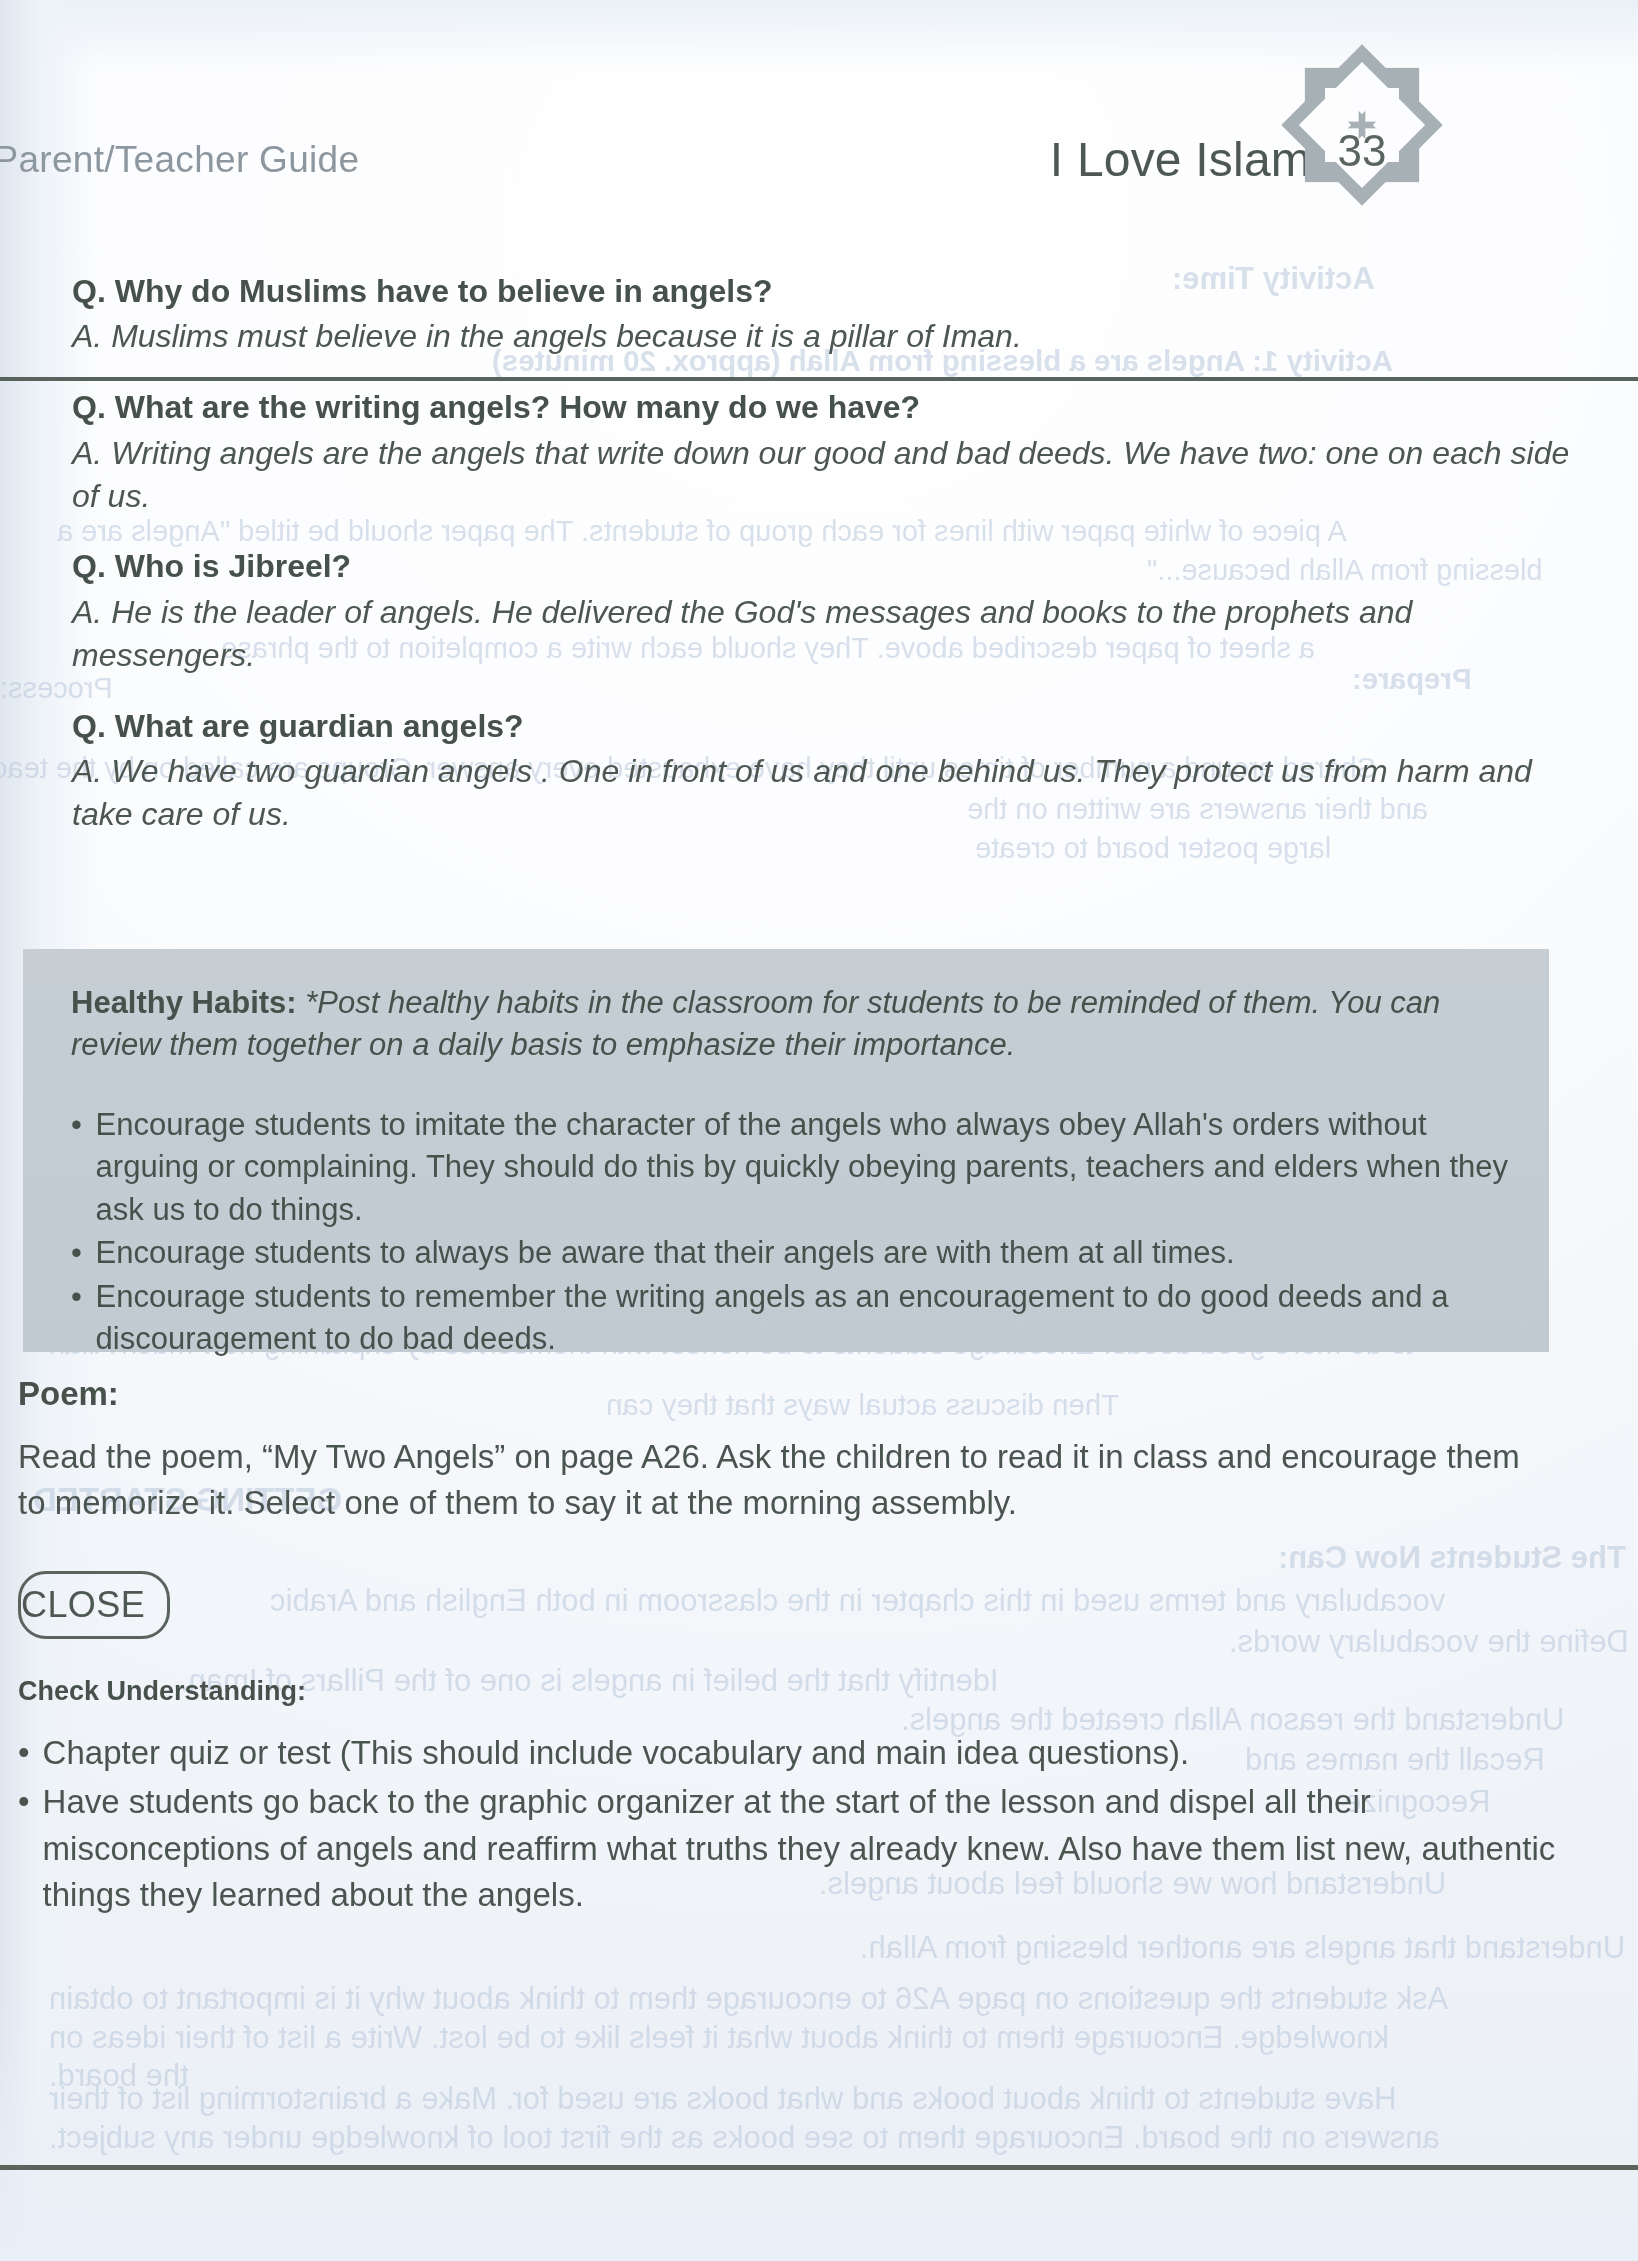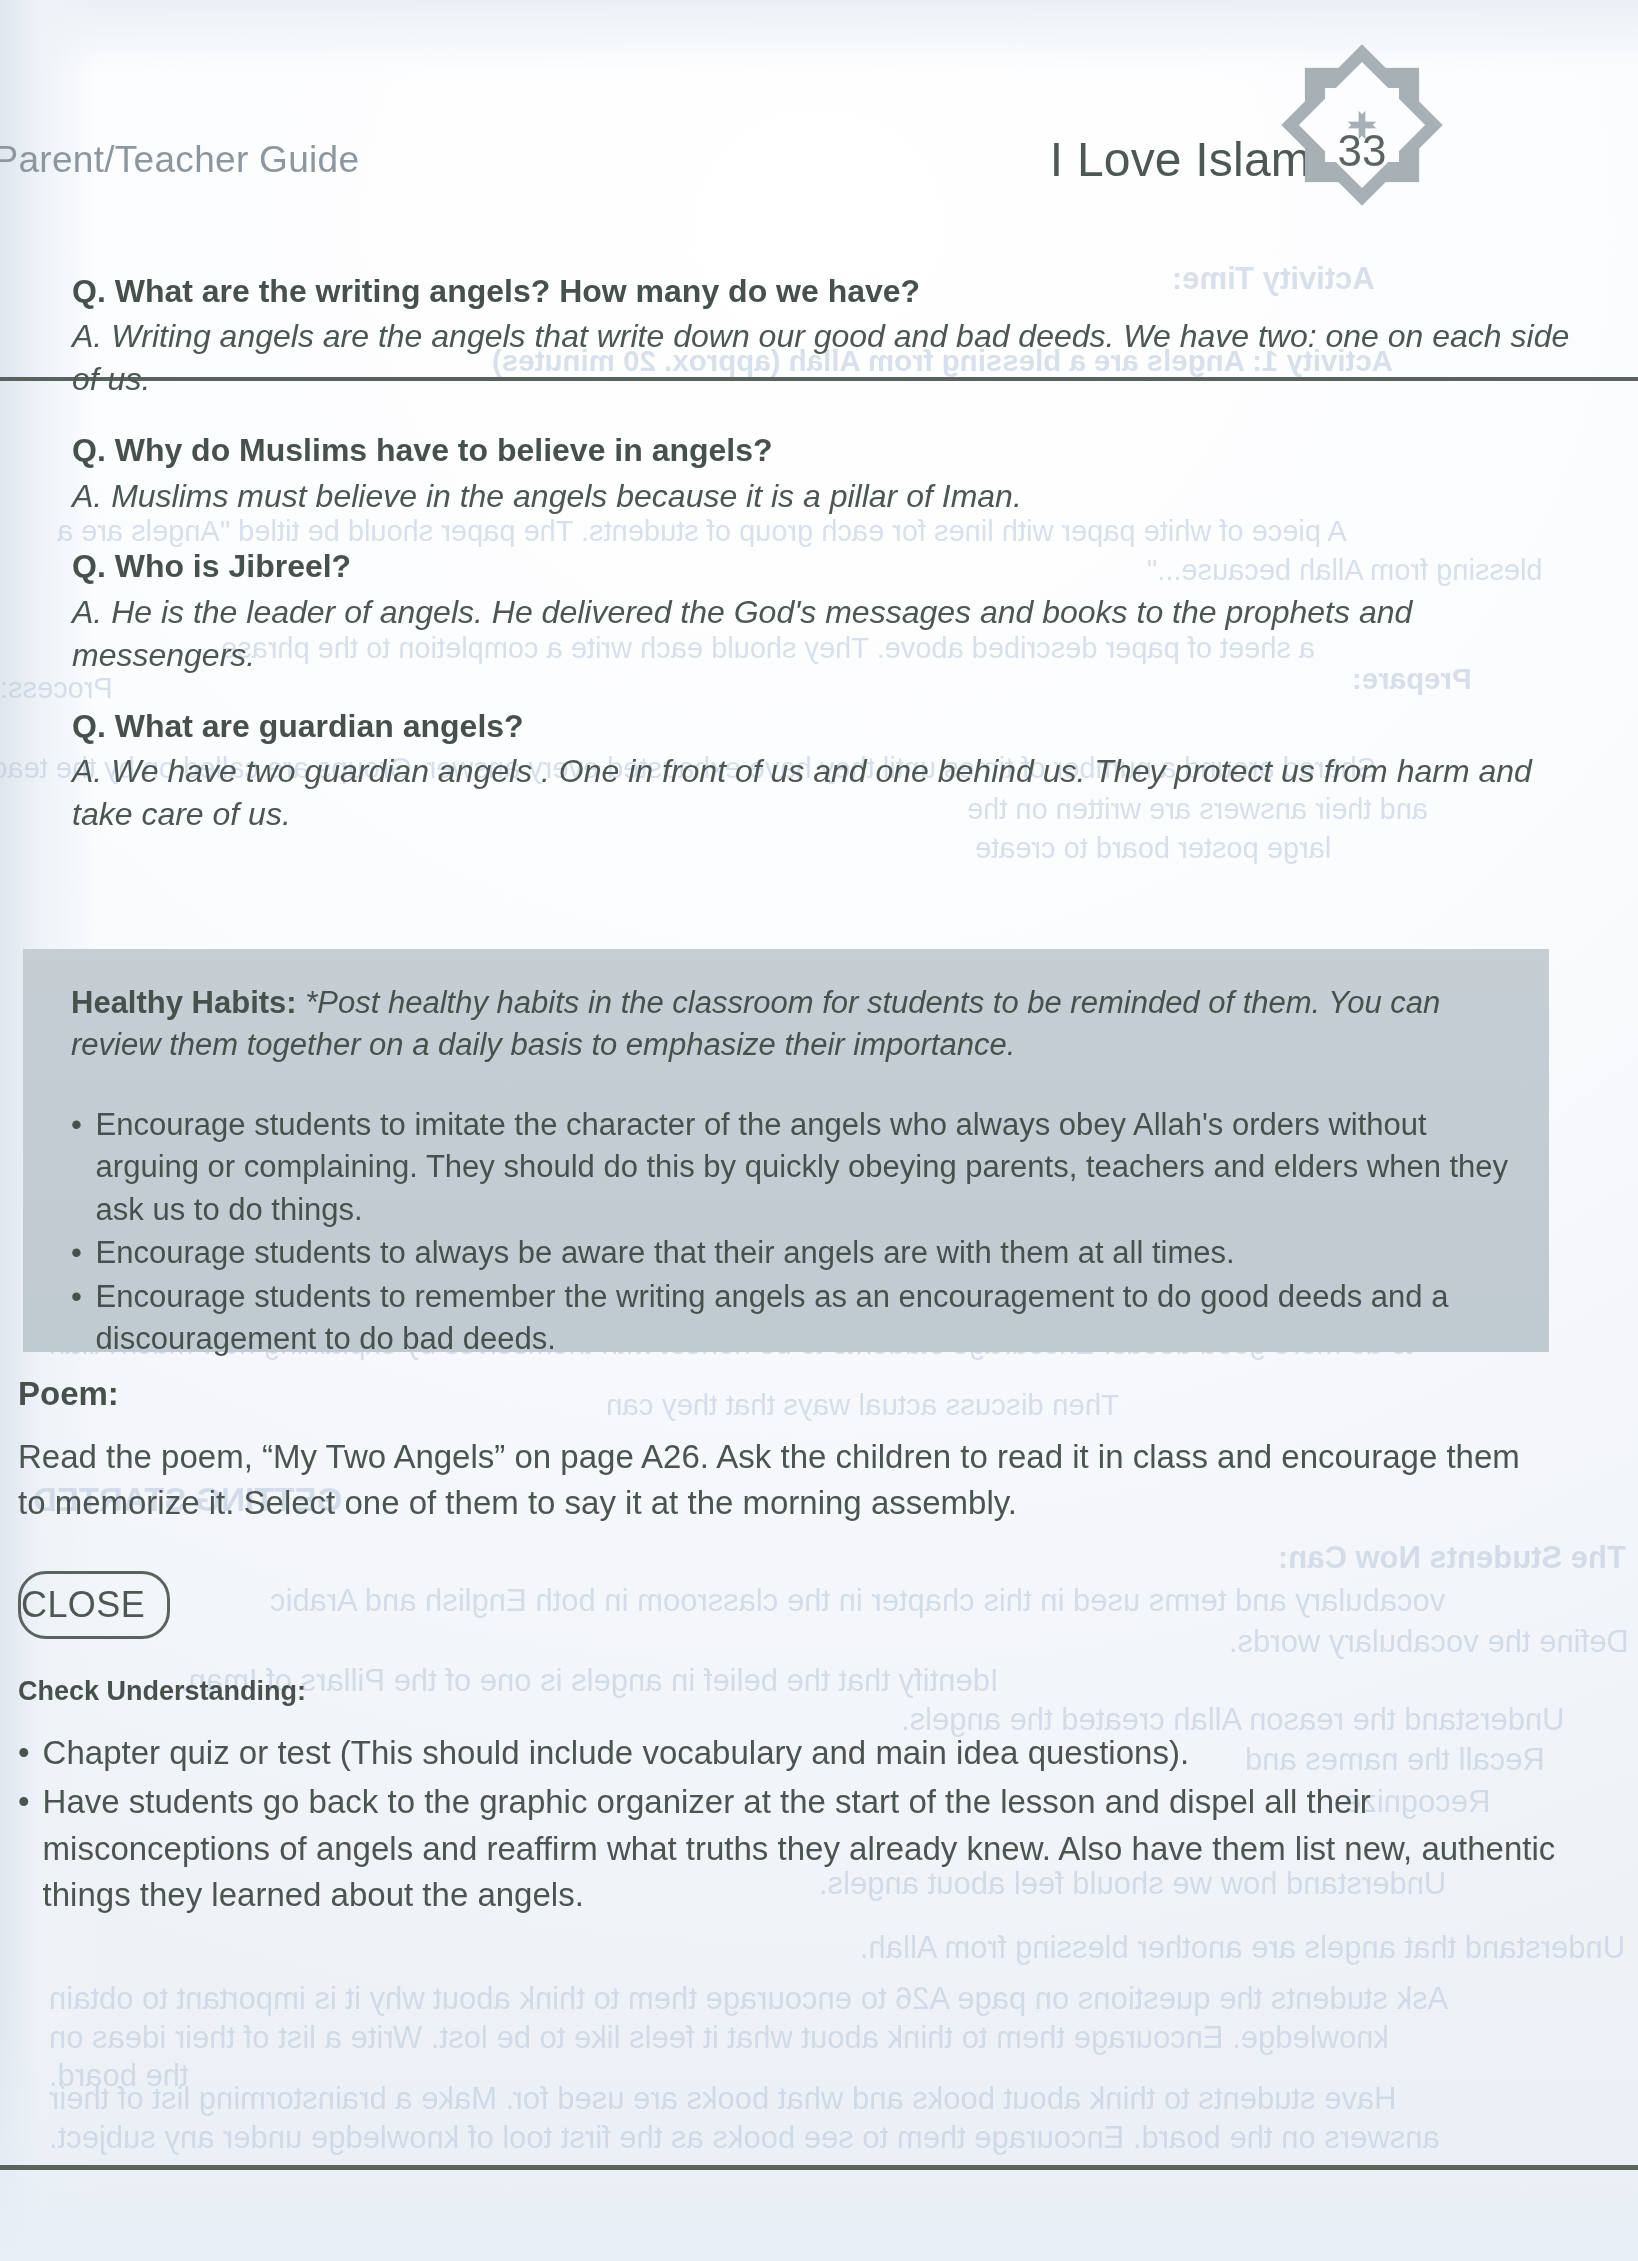--- a/index.html
+++ b/index.html
@@ -233,27 +233,27 @@
       </svg>
       <div id="page-number">33</div>
     </div>
 
     <div id="header-rule"></div>
   </div>
 
   <div id="content">
 
     <div class="qa-block">
+      <p class="q-line">Q. Why do Muslims have to believe in angels?</p>
+      <p class="a-line">A. Muslims must believe in the angels because it is a pillar of Iman.</p>
+    </div>
+
+    <div class="qa-block">
       <p class="q-line">Q. What are the writing angels? How many do we have?</p>
       <p class="a-line">A. Writing angels are the angels that write down our good and bad deeds. We have two: one on each side of us.</p>
-    </div>
-
-    <div class="qa-block">
-      <p class="q-line">Q. Why do Muslims have to believe in angels?</p>
-      <p class="a-line">A. Muslims must believe in the angels because it is a pillar of Iman.</p>
     </div>
 
     <div class="qa-block">
       <p class="q-line">Q. Who is Jibreel?</p>
       <p class="a-line">A. He is the leader of angels. He delivered the God's messages and books to the prophets and messengers.</p>
     </div>
 
     <div class="qa-block">
       <p class="q-line">Q. What are guardian angels?</p>
       <p class="a-line">A. We have two guardian angels . One in front of us and one behind us. They protect us from harm and take care of us.</p>

